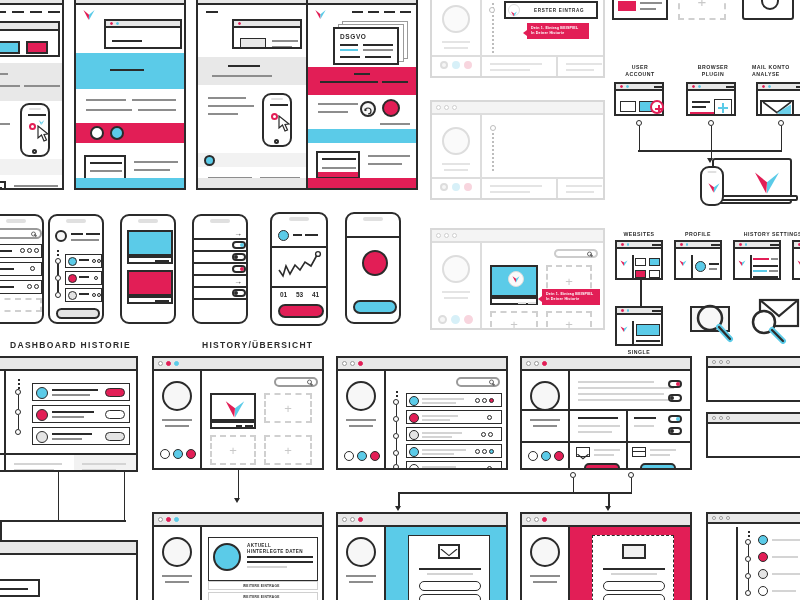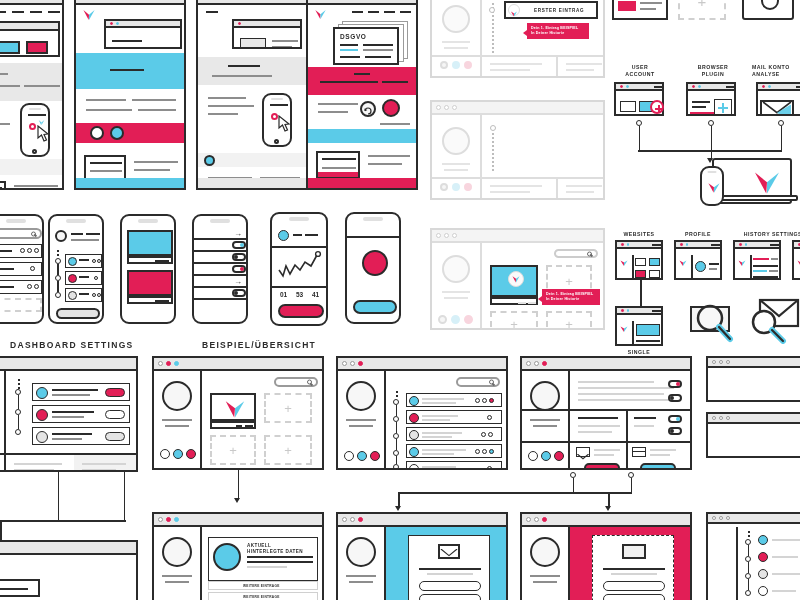--- a/index.html
+++ b/index.html
@@ -689,22 +689,22 @@
     <div class="pill rd" style="left:6px;top:90px;width:46px;height:14px;"></div>
   </div>
 
   <div class="phone" style="left:345px;top:212px;width:56px;height:112px;">
     <div class="notch" style="width:20px;"></div>
     <div class="hdiv" style="top:22px;height:1.5px;"></div>
     <div class="circle rd" style="left:15px;top:36px;width:26px;height:26px;border-width:2px;"></div>
     <div class="pill cy" style="left:6px;top:86px;width:44px;height:14px;"></div>
   </div>
 
-  <div class="label" style="left:10px;top:340px;">DASHBOARD SETTINGS</div>
-  <div class="label" style="left:202px;top:340px;">BEISPIEL/ÜBERSICHT</div>
+  <div class="label" style="left:10px;top:340px;">DASHBOARD HISTORIE</div>
+  <div class="label" style="left:202px;top:340px;">HISTORY/ÜBERSICHT</div>
 
   <div class="win" style="left:-58px;top:356px;width:196px;height:116px;">
     <div class="win-bar"></div>
     <div class="win-body">
       <div class="vdiv" style="left:60px;"></div>
 
       <div class="dotline" style="left:74px;top:8px;height:10px;"></div>
       <div class="node" style="left:71px;top:18px;"></div>
       <div class="conn v" style="left:73.5px;top:24px;height:14px;"></div>
       <div class="node" style="left:71px;top:38px;"></div>

